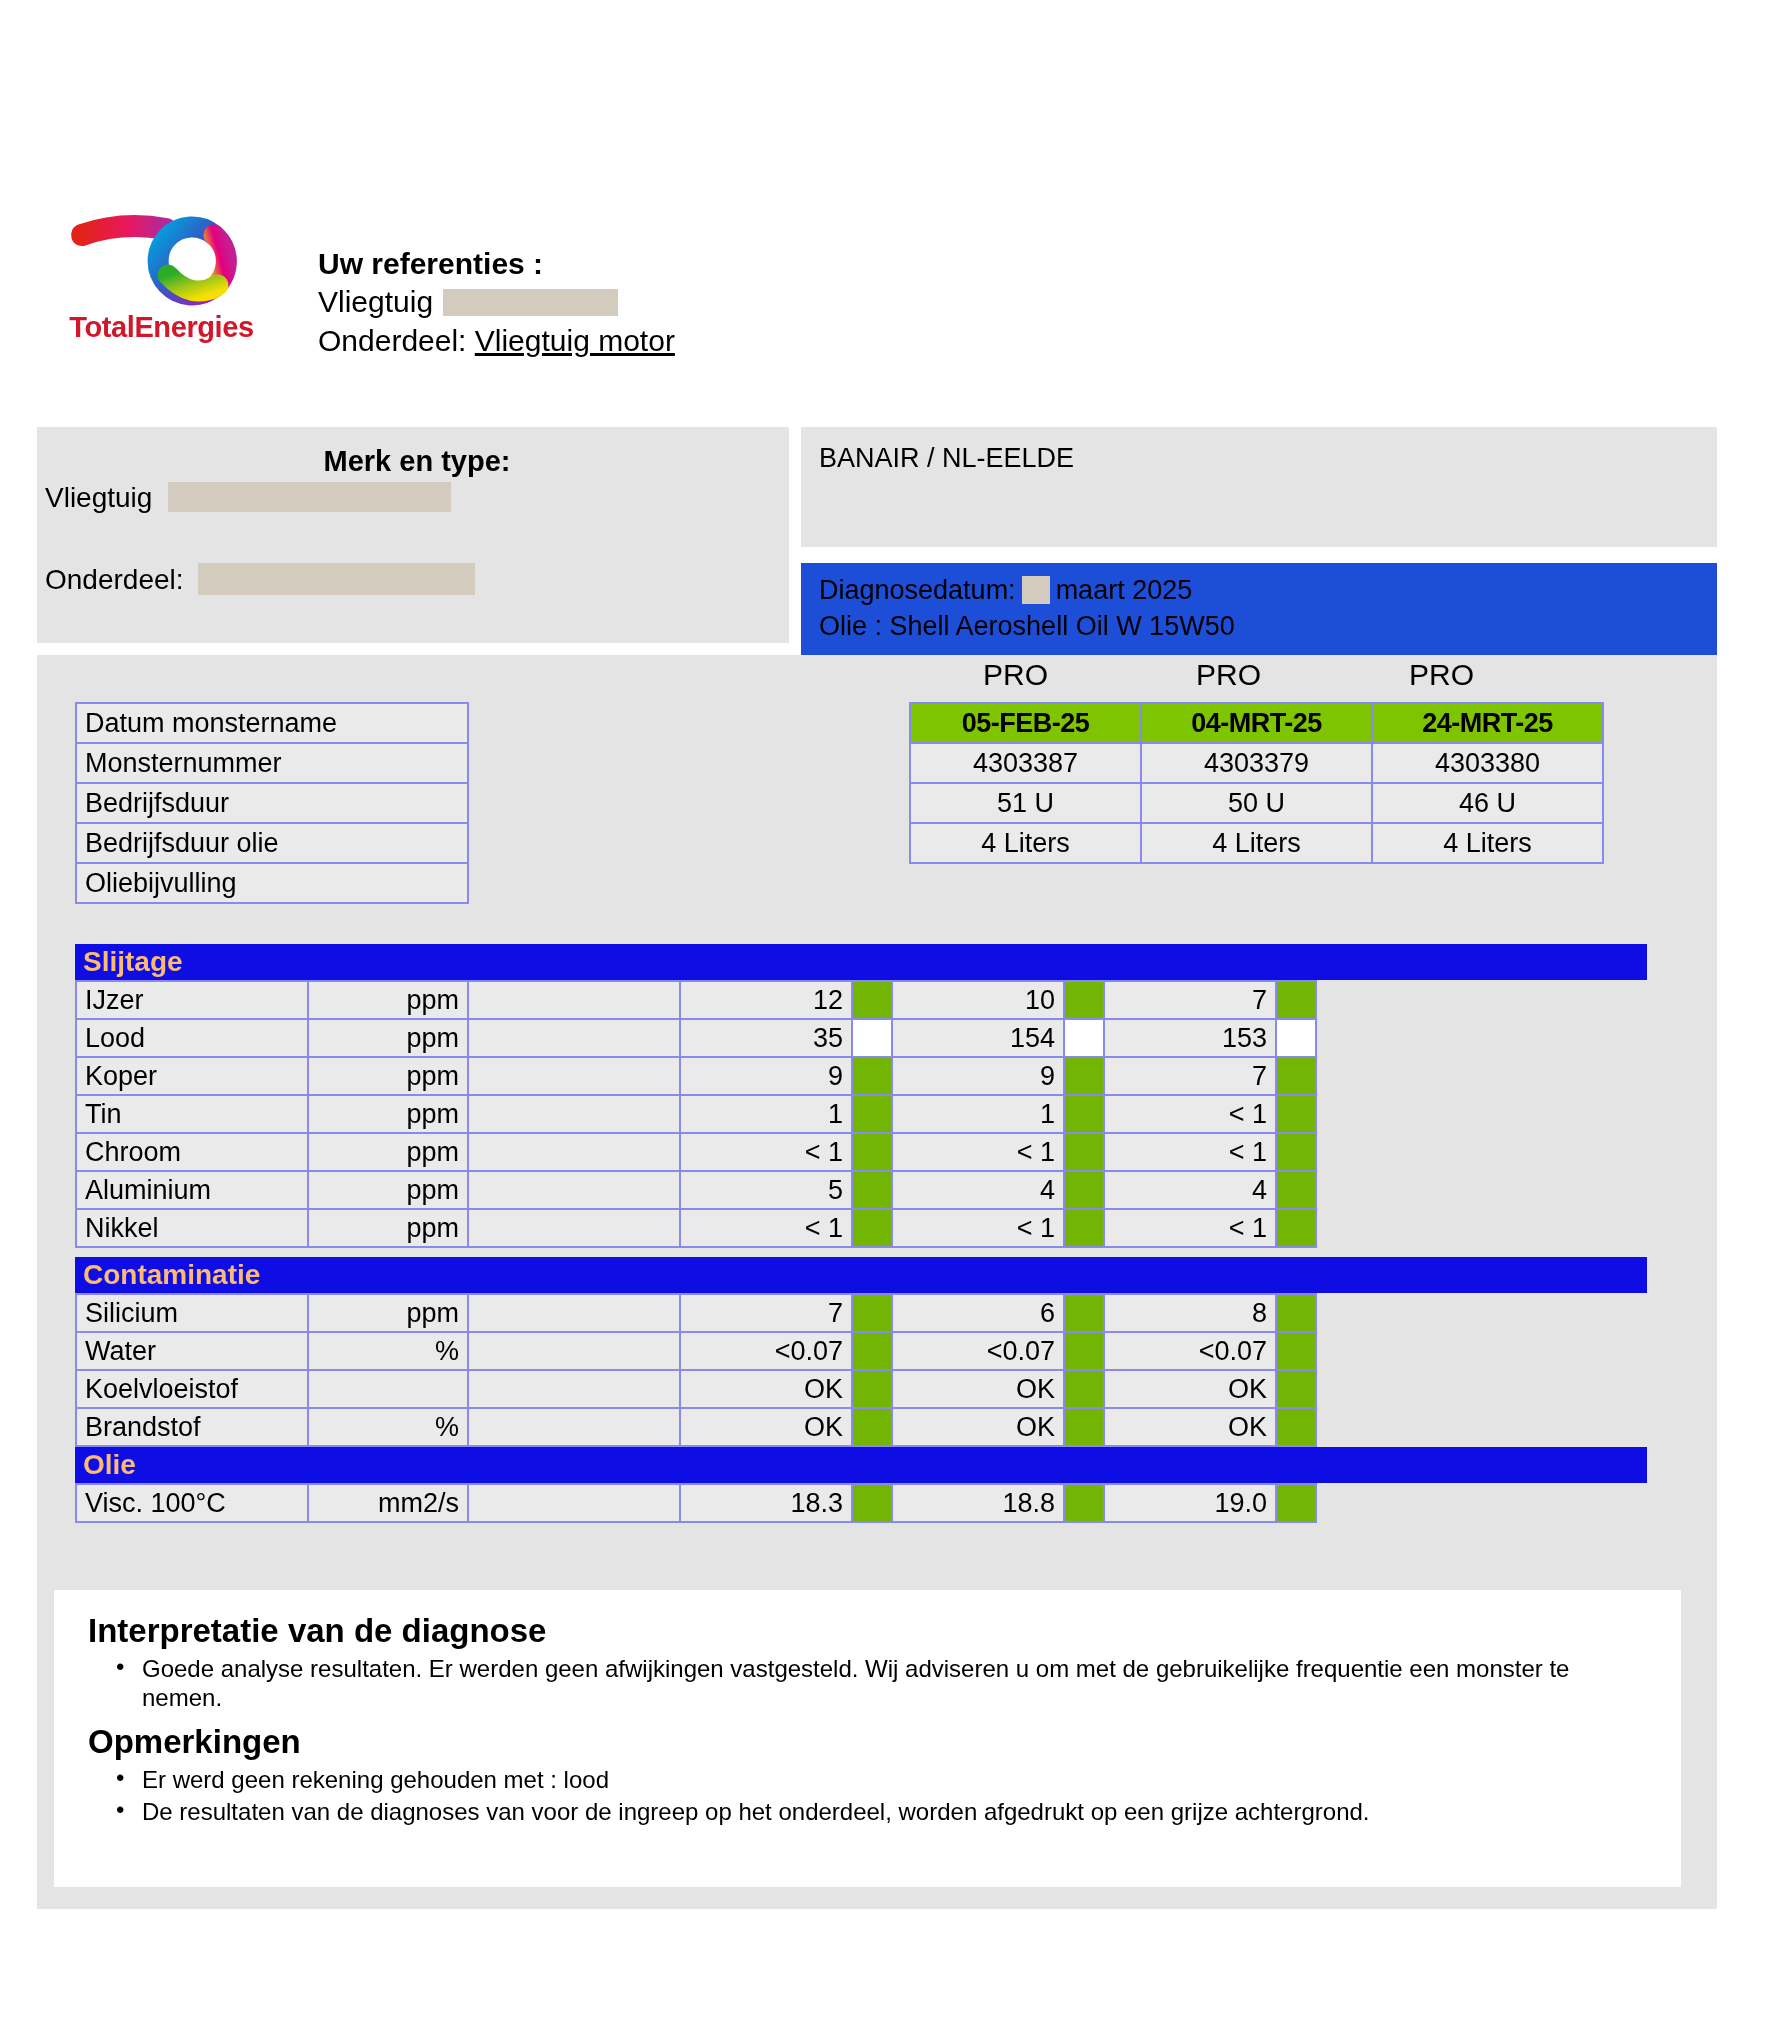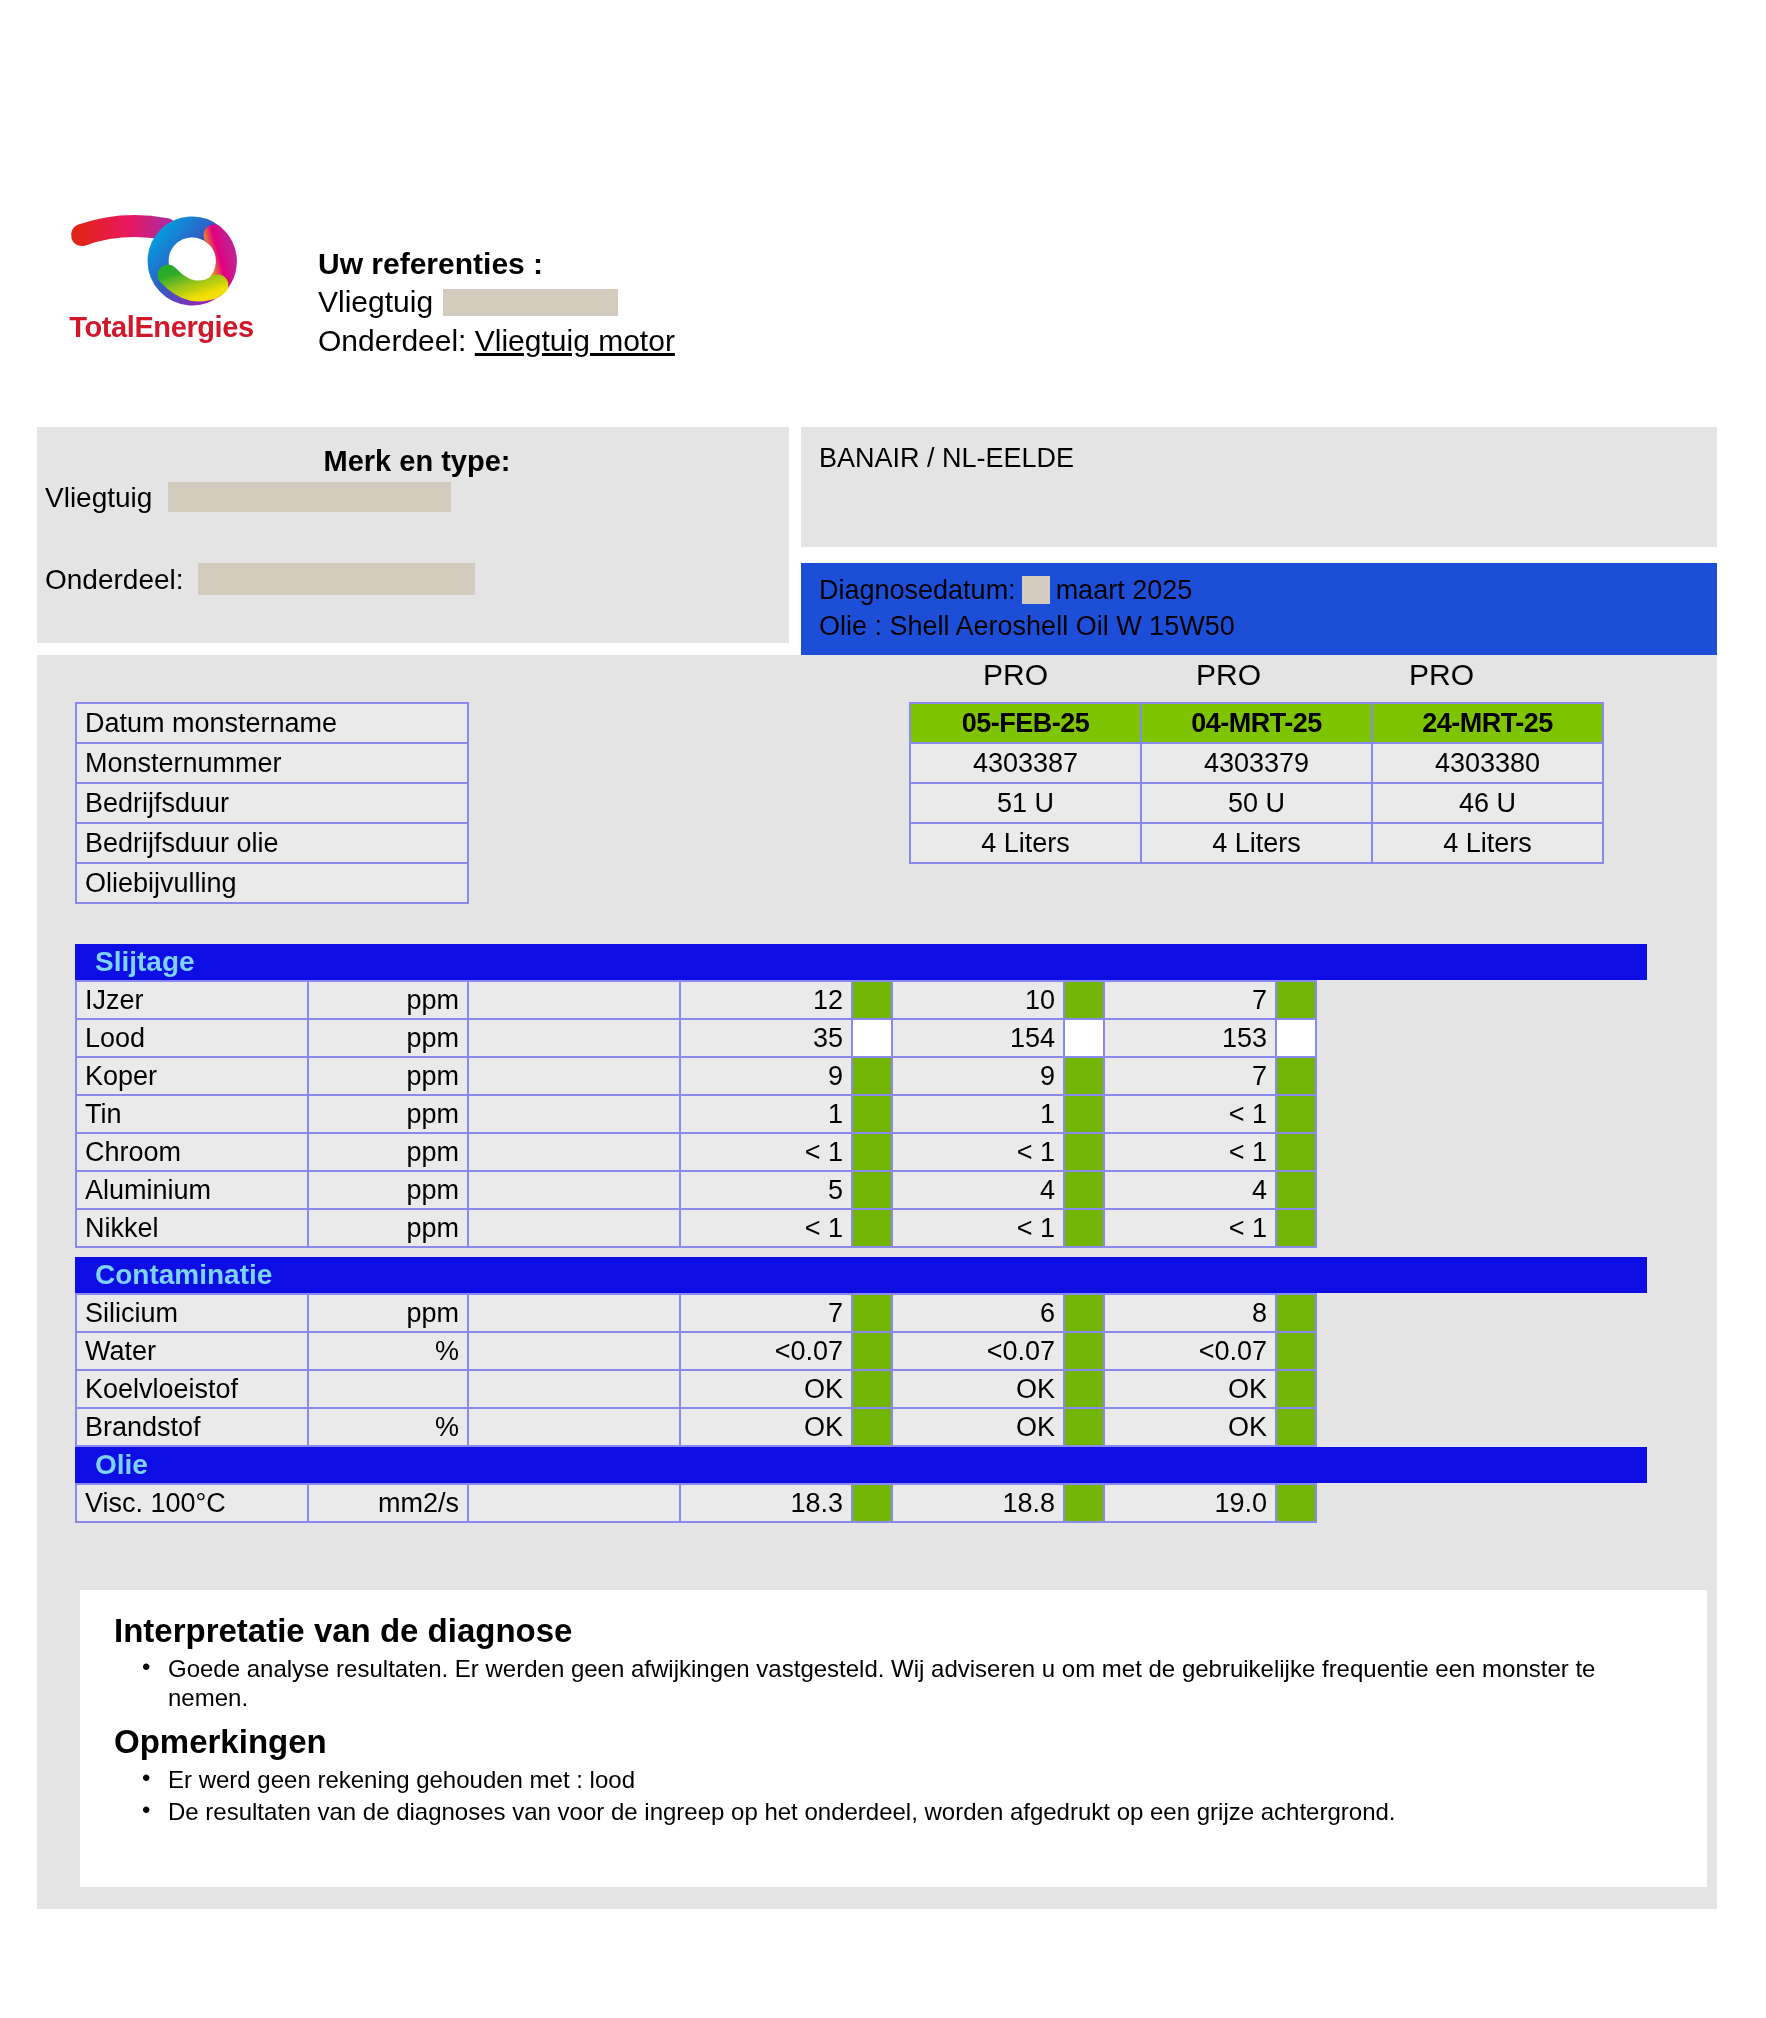--- a/index.html
+++ b/index.html
@@ -157,39 +157,39 @@
     background: #7fc400 !important;
     font-weight: bold;
     text-align: center !important;
     letter-spacing: -0.5px;
   }
 
   
   .section { position: absolute; left: 38px; width: 1602px; }
   .section-title {
     background: #0d0de4;
-    color: #7dd3fc;
+    color: #fdba74;
     font-weight: bold;
     font-size: 28px;
     height: 36px;
     line-height: 36px;
-    padding-left: 20px;
+    padding-left: 8px;
     width: 1572px;
     box-sizing: border-box;
   }
   .section table.grid td { height: 36px; }
 
   #section-slijtage     { top: 289px; }
   #section-contaminatie { top: 602px; }
   #section-olie         { top: 792px; }
 
   
   #panel-interpretation {
     position: absolute;
-    left: 80px; top: 1590px;
+    left: 54px; top: 1590px;
     width: 1627px; height: 297px;
     background: #ffffff;
     box-sizing: border-box;
     padding: 22px 28px 0 34px;
   }
   .interp-heading {
     font-size: 33px;
     font-weight: bold;
     margin: 0 0 4px 0;
   }

